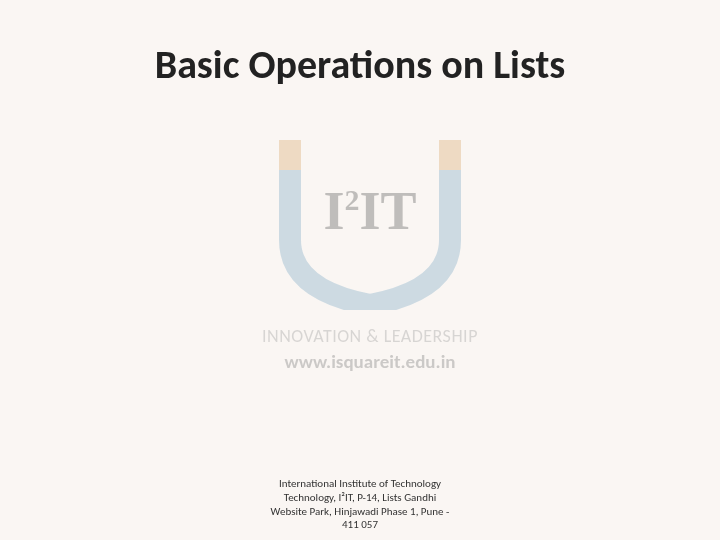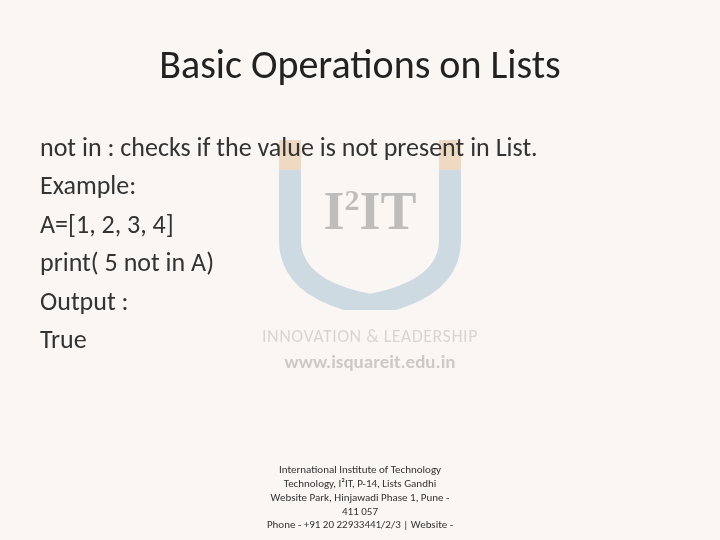--- a/index.html
+++ b/index.html
@@ -12,21 +12,21 @@
     overflow: hidden;
   }
   .slide {
     width: 100%;
     height: 100%;
     position: relative;
     padding: 30px 40px;
   }
   .title {
     font-size: 40px;
-    font-weight: 400;
+    font-weight: 700;
     color: #222;
     text-align: center;
     margin-bottom: 40px;
     margin-top: 10px;
   }
   .content {
     font-size: 26px;
     color: #333;
     line-height: 1.4;
     position: relative;
@@ -103,30 +103,21 @@
         <path d="M 20 10 L 20 100 Q 20 150 100 165 Q 180 150 180 100 L 180 10" fill="none" stroke="#7aa8c4" stroke-width="22" stroke-linecap="butt"></path>
         <rect x="9" y="0" width="22" height="30" fill="#d9a96b"></rect>
         <rect x="169" y="0" width="22" height="30" fill="#d9a96b"></rect>
       </svg>
       <div class="logo-text">I<sup>2</sup>IT</div>
     </div>
     <div class="tagline1">INNOVATION &amp; LEADERSHIP</div>
     <div class="tagline2">www.isquareit.edu.in</div>
   </div>
 
-  <div class="content">
-    <p>not in : checks if the value is not present in List.</p>
-    <p>Example:</p>
-    <p>A=[1, 2, 3, 4]</p>
-    <p>print( 5 not in A)</p>
-    <p>Output :</p>
-    <p>True</p>
-  </div>
 
   <div class="footer">
     <div>International Institute of Technology</div>
     <div>Technology, I²IT, P-14, Lists Gandhi</div>
     <div>Website Park, Hinjawadi Phase 1, Pune -</div>
     <div>411 057</div>
-    <div>Phone - +91 20 22933441/2/3 | Website -</div>
   </div>
 
 </div>
 
 </body></html>

